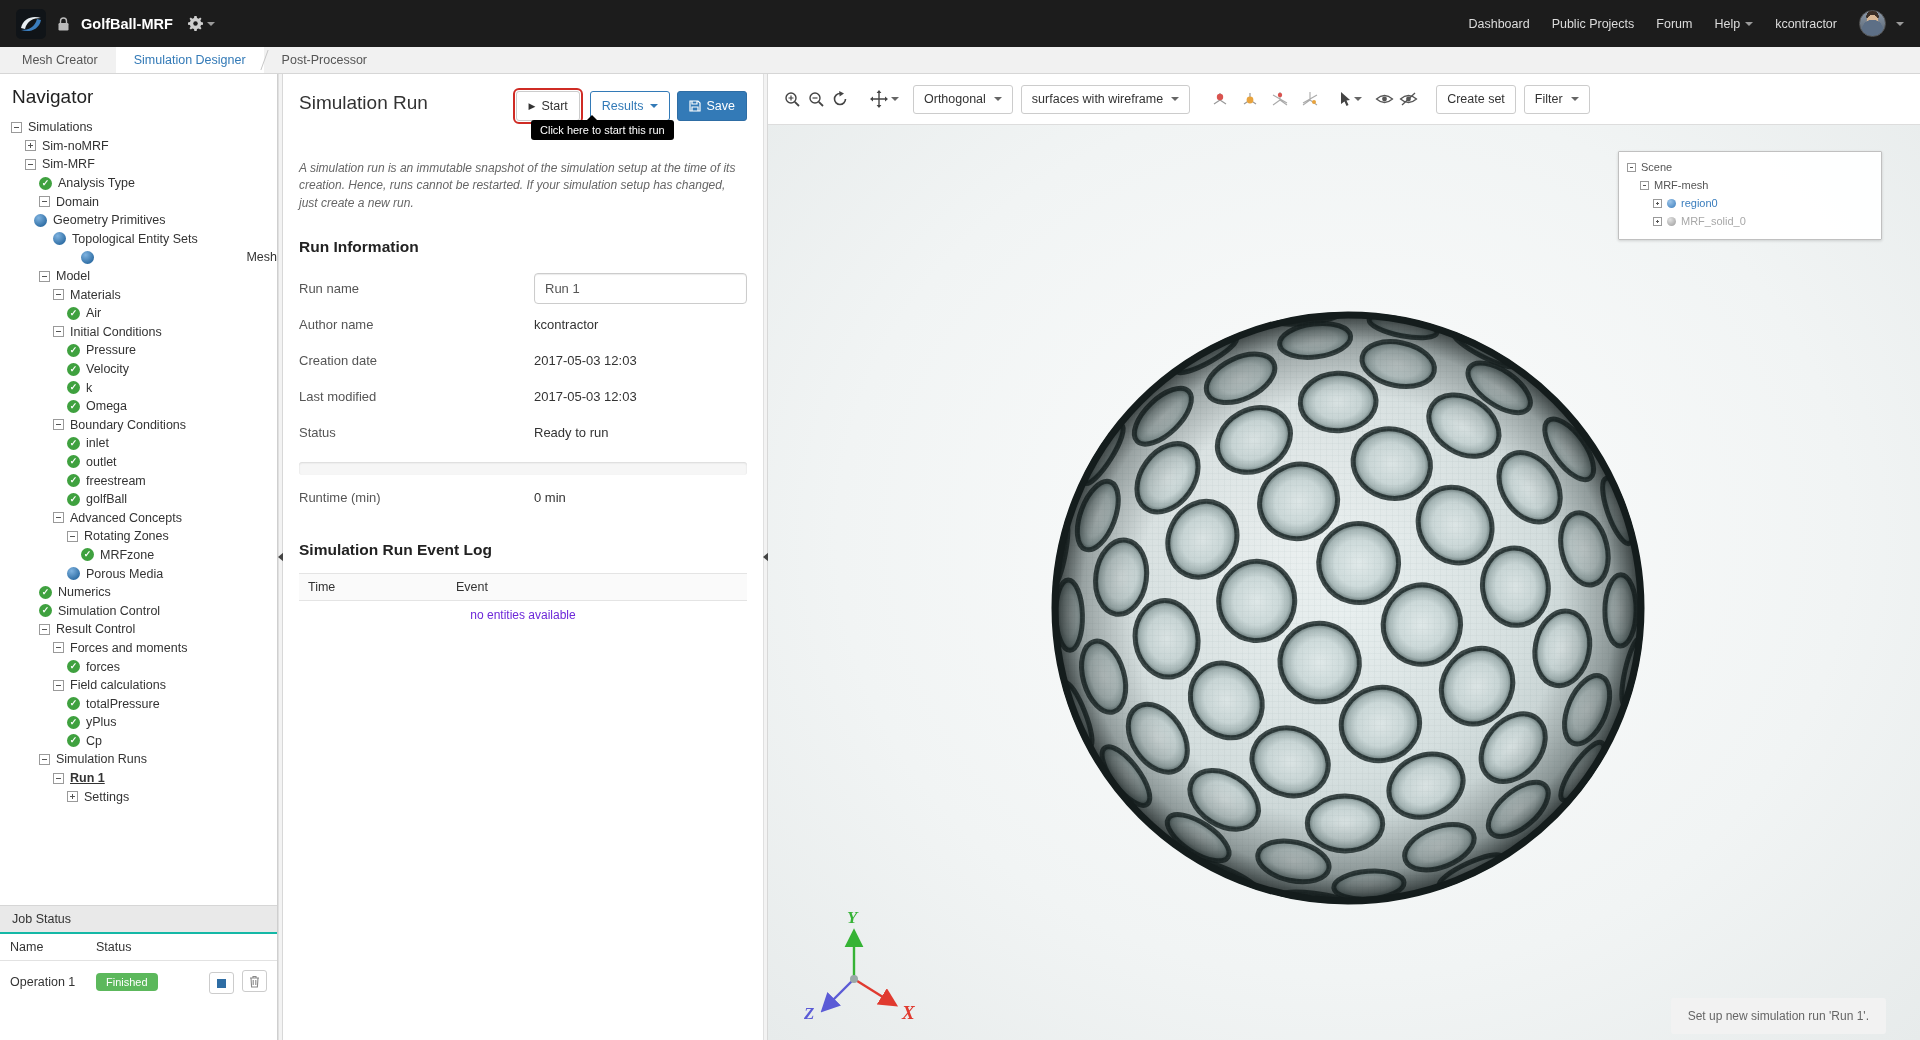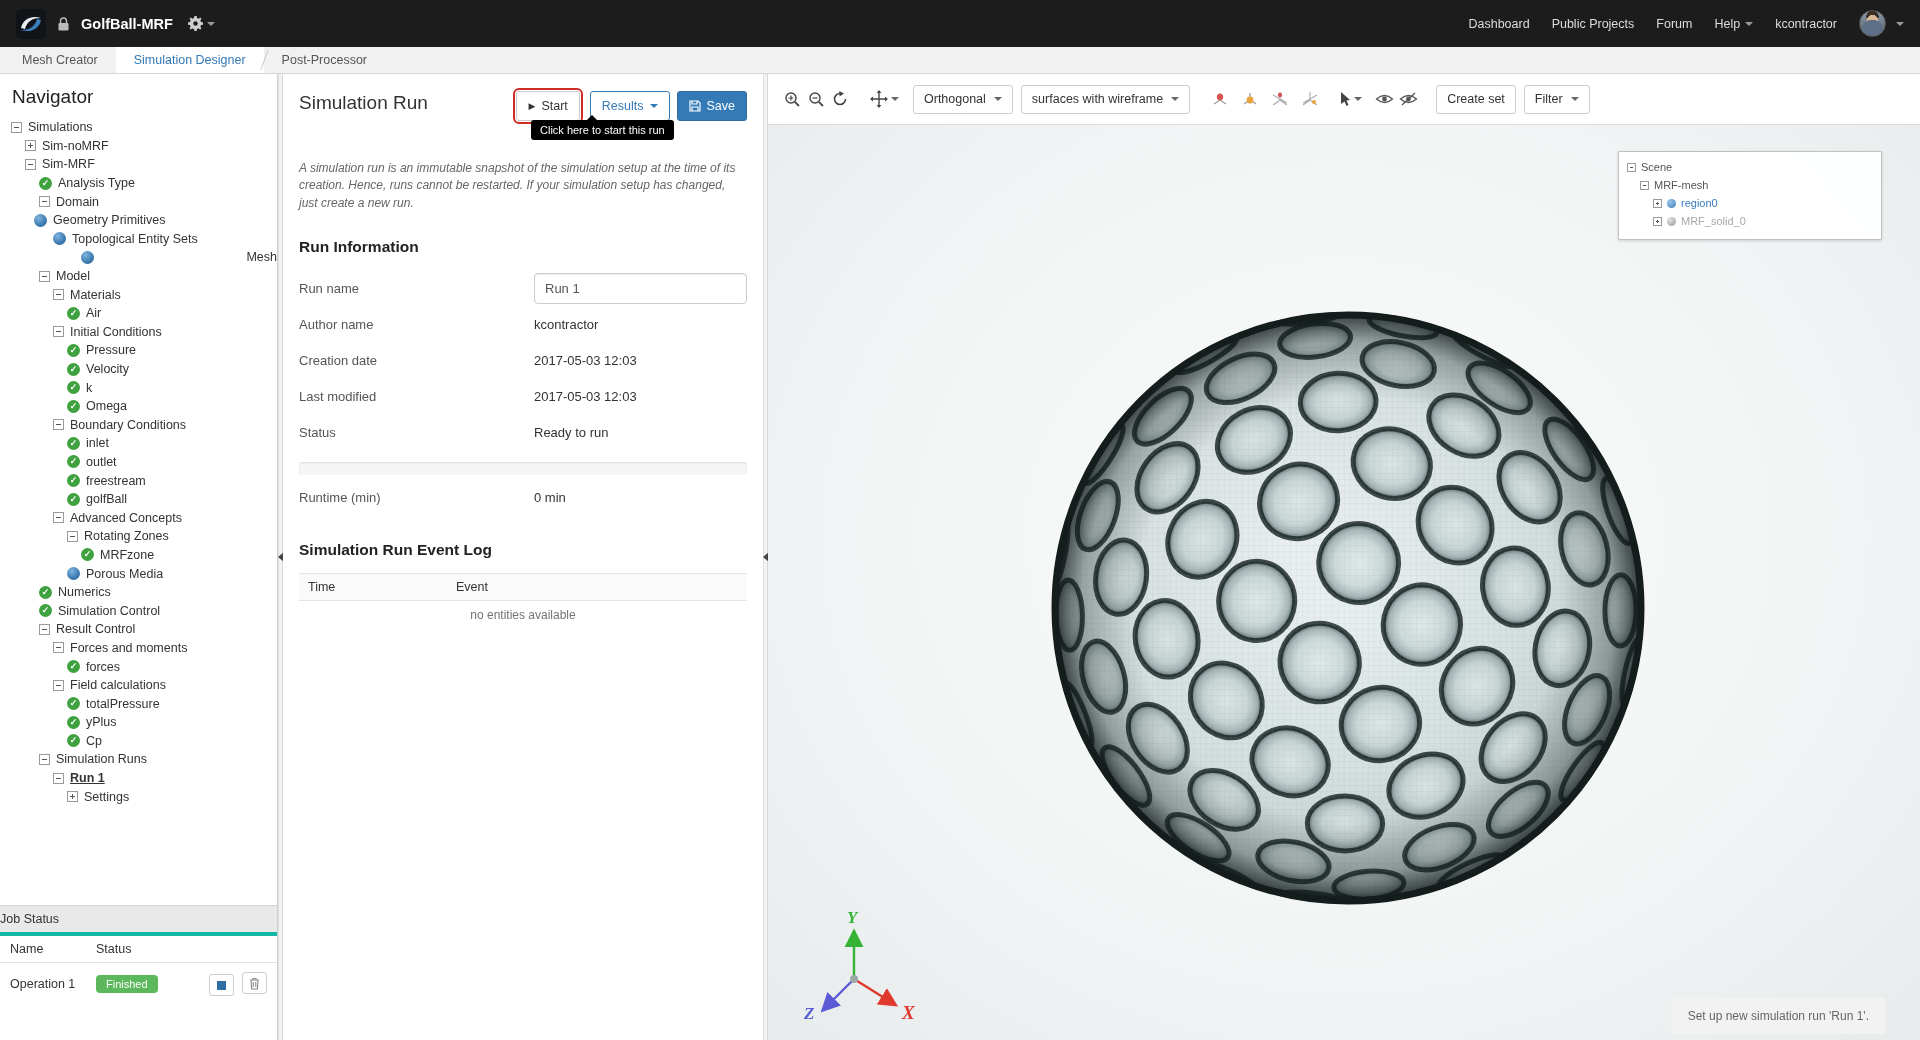--- a/index.html
+++ b/index.html
@@ -43,21 +43,21 @@
   .exp { width: 11px; height: 11px; border: 1px solid #9a9a9a; background: #fff; display: inline-block; position: relative; flex: none; cursor: pointer; }
   .exp::before { content: ""; position: absolute; left: 2px; right: 2px; top: 50%; margin-top: -0.5px; height: 1px; background: #555; }
   .exp.plus::after { content: ""; position: absolute; top: 2px; bottom: 2px; left: 50%; margin-left: -0.5px; width: 1px; background: #555; }
   .exp.sm { width: 9px; height: 9px; }
   .st { width: 13px; height: 13px; border-radius: 50%; display: inline-flex; align-items: center; justify-content: center; flex: none; }
   .st.check { background: #3fa13f; color: #fff; font-size: 9px; font-weight: bold; line-height: 1; }
   .st.dot { background: radial-gradient(circle at 35% 30%, #7fb3e0, #2e6da4 75%); }
 
   
   .job-status { flex: none; margin-top: auto; border-top: 1px solid #d6d6d6; height: 135px; }
-  .js-header { background: #e9e9e9; border-bottom: 4px solid #14b8a6; padding: 6px 0; font-size: 12.5px; color: #333; }
+  .js-header { background: #e9e9e9; border-bottom: 2px solid #14b8a6; padding: 6px 12px; font-size: 12.5px; color: #333; }
   .js-table { width: 100%; border-collapse: collapse; font-size: 12.5px; color: #333; }
   .js-table th { text-align: left; font-weight: 400; padding: 6px 10px; border-bottom: 1px solid #e2e2e2; }
   .js-table td { padding: 9px 10px; vertical-align: middle; }
   .badge-finished { background: #5cb85c; color: #fff; font-size: 11px; padding: 3px 10px; border-radius: 4px; display: inline-block; }
   .mini-btn { width: 25px; height: 22px; border: 1px solid #ccc; border-radius: 3px; background: #fff; display: inline-flex; align-items: center; justify-content: center; margin-left: 5px; cursor: pointer; }
   .stop-square { width: 9px; height: 9px; background: #2e6da4; display: inline-block; }
 
   
   .main-panel { width: 480px; flex: none; background: #fff; padding: 14px 16px 0; position: relative; overflow: hidden; }
   .mp-header { display: flex; justify-content: space-between; align-items: flex-start; }
@@ -74,21 +74,21 @@
   .section-heading { font-size: 15.5px; font-weight: bold; color: #222; margin: 26px 0 14px; }
   .field-row { display: flex; align-items: center; min-height: 36px; }
   .f-label { width: 235px; flex: none; color: #555; font-size: 13px; }
   .f-value { color: #333; font-size: 13px; }
   .f-input { width: 214px; height: 31px; border: 1px solid #ccc; border-radius: 4px; padding: 0 10px; font-size: 13px; color: #555; font-family: inherit; box-shadow: inset 0 1px 1px rgba(0,0,0,.08); }
   .progress { margin: 12px 0 4px; height: 13px; background: #f6f6f6; border-radius: 3px; box-shadow: inset 0 1px 2px rgba(0,0,0,.12); width: 100%; overflow: hidden; }
   .progress-fill { height: 100%; background: #5cb85c; }
   .elog-table { width: 100%; border-collapse: collapse; margin-top: 8px; }
   .elog-table th { background: #fafafa; border-top: 1px solid #e4e4e4; border-bottom: 1px solid #e4e4e4; padding: 6px 9px; font-weight: 400; font-size: 12.5px; color: #333; text-align: left; }
   .elog-table th.time-col { width: 148px; }
-  .elog-empty { text-align: center; color: #737373; font-size: 12px; padding: 7px 0; }
+  .elog-empty { text-align: center; color: #6d28d9; font-size: 12px; padding: 7px 0; }
 
   
   .viewer { flex: 1; min-width: 0; display: flex; flex-direction: column; position: relative; background: #fff; }
   .viewer-toolbar { height: 51px; flex: none; background: #fff; border-bottom: 1px solid #ddd; display: flex; align-items: center; padding: 0 12px; }
   .icon-btn { height: 27px; min-width: 24px; display: inline-flex; align-items: center; justify-content: center; cursor: pointer; border-radius: 3px; gap: 3px; }
   .tb-select { height: 29px; border: 1px solid #ccc; border-radius: 3px; background: #fff; padding: 0 10px; font-size: 12.5px; color: #333; display: inline-flex; align-items: center; gap: 8px; cursor: pointer; white-space: nowrap; }
   .ml18 { margin-left: 18px; } .ml14 { margin-left: 14px; } .ml10 { margin-left: 10px; } .ml8 { margin-left: 8px; } .ml16 { margin-left: 16px; } .ml6 { margin-left: 6px; }
   .viewport { flex: 1; position: relative; overflow: hidden; background: radial-gradient(ellipse at 50% 45%, #fbfcfc 0%, #f1f4f4 62%, #e7ebeb 100%); }
   #ball-wrap { position: absolute; left: 0; top: 0; width: 1152px; height: 925px; }
 

